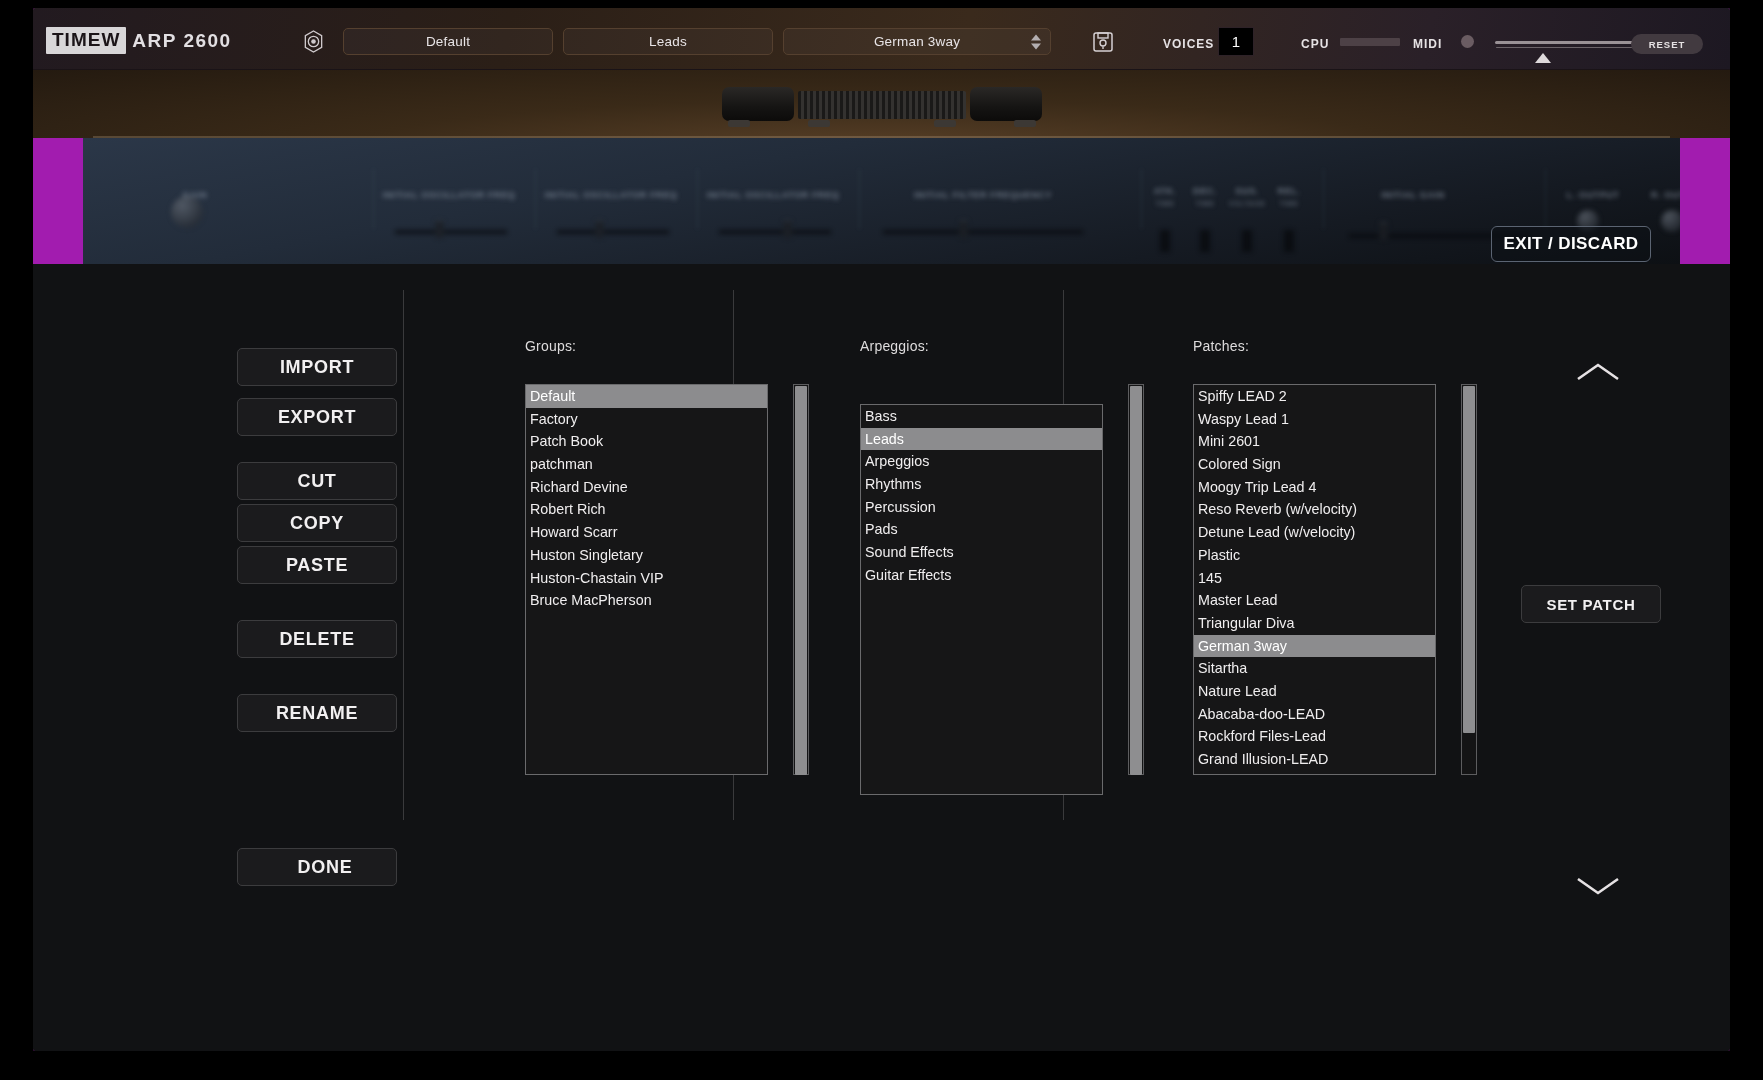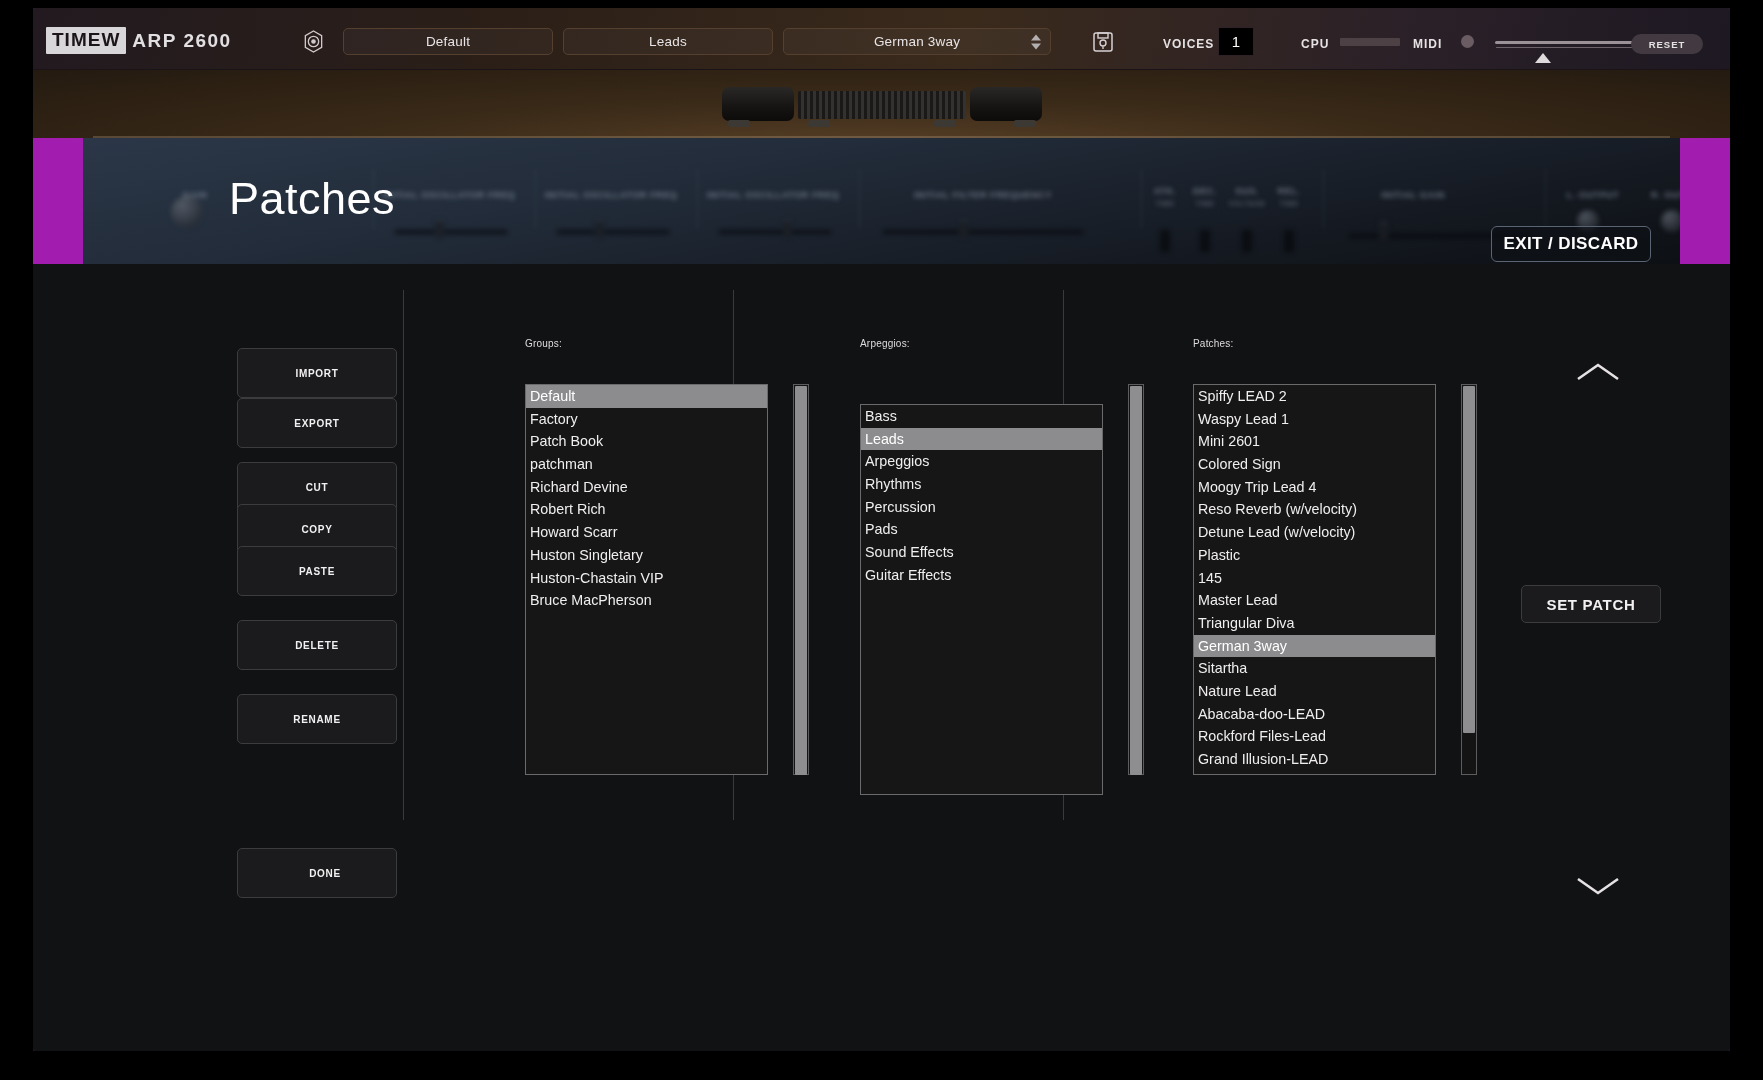--- a/index.html
+++ b/index.html
@@ -178,30 +178,30 @@
     display:flex; align-items:center; justify-content:center;
   }
 
   
   .body { position:absolute; left:0; top:256px; width:100%; bottom:0; background:#111214; }
 
   .vdiv { position:absolute; width:1px; background:#3a3a3c; }
 
   
   .btn {
-    position:absolute; left:204px; width:160px; height:50px;
+    position:absolute; left:204px; width:160px; height:38px;
     border:1px solid #3c3c3e; border-radius:5px;
     background:#1b1b1d;
-    color:#f2f0f1; font-size:10px; font-weight:bold; letter-spacing:.7px;
+    color:#f2f0f1; font-size:18px; font-weight:bold; letter-spacing:.7px;
     display:flex; align-items:center; justify-content:center;
   }
 
   
   .col-label {
-    position:absolute; color:#dedcdd; font-size:10px; letter-spacing:.2px;
+    position:absolute; color:#dedcdd; font-size:14px; letter-spacing:.2px;
   }
   .listbox {
     position:absolute; width:243px;
     border:1px solid #6a6a6c;
     background:#161617;
     overflow:hidden;
   }
   .lrow {
     height:22.7px; line-height:22.7px;
     color:#f0eeef; font-size:14.3px;
@@ -345,21 +345,20 @@
       <div class="pb-slider-h" style="left:1296px; top:84px;"></div>
 
       <div class="pb-div" style="left:1462px;"></div>
       <div class="pb-label" style="left:1510px; top:52px;">L. OUTPUT</div>
       <div class="pb-knob" style="left:1494px; top:72px; width:22px; height:22px;"></div>
       <div class="pb-label" style="left:1595px; top:52px;">R. OUTPUT</div>
       <div class="pb-knob" style="left:1578px; top:72px; width:22px; height:22px;"></div>
     </div>
   </div>
 
-  <div class="title">Patches</div>
   <div class="exit-btn">EXIT / DISCARD</div>
 
   <div class="body">
 
     <div class="vdiv" style="left:370px; top:26px;  height:530px;"></div>
     <div class="vdiv" style="left:700px; top:26px;  height:530px;"></div>
     <div class="vdiv" style="left:1030px; top:26px; height:530px;"></div>
 
     <div class="btn" style="top:84px;">IMPORT</div>
     <div class="btn" style="top:126px;margin-top:8px;">EXPORT</div>

